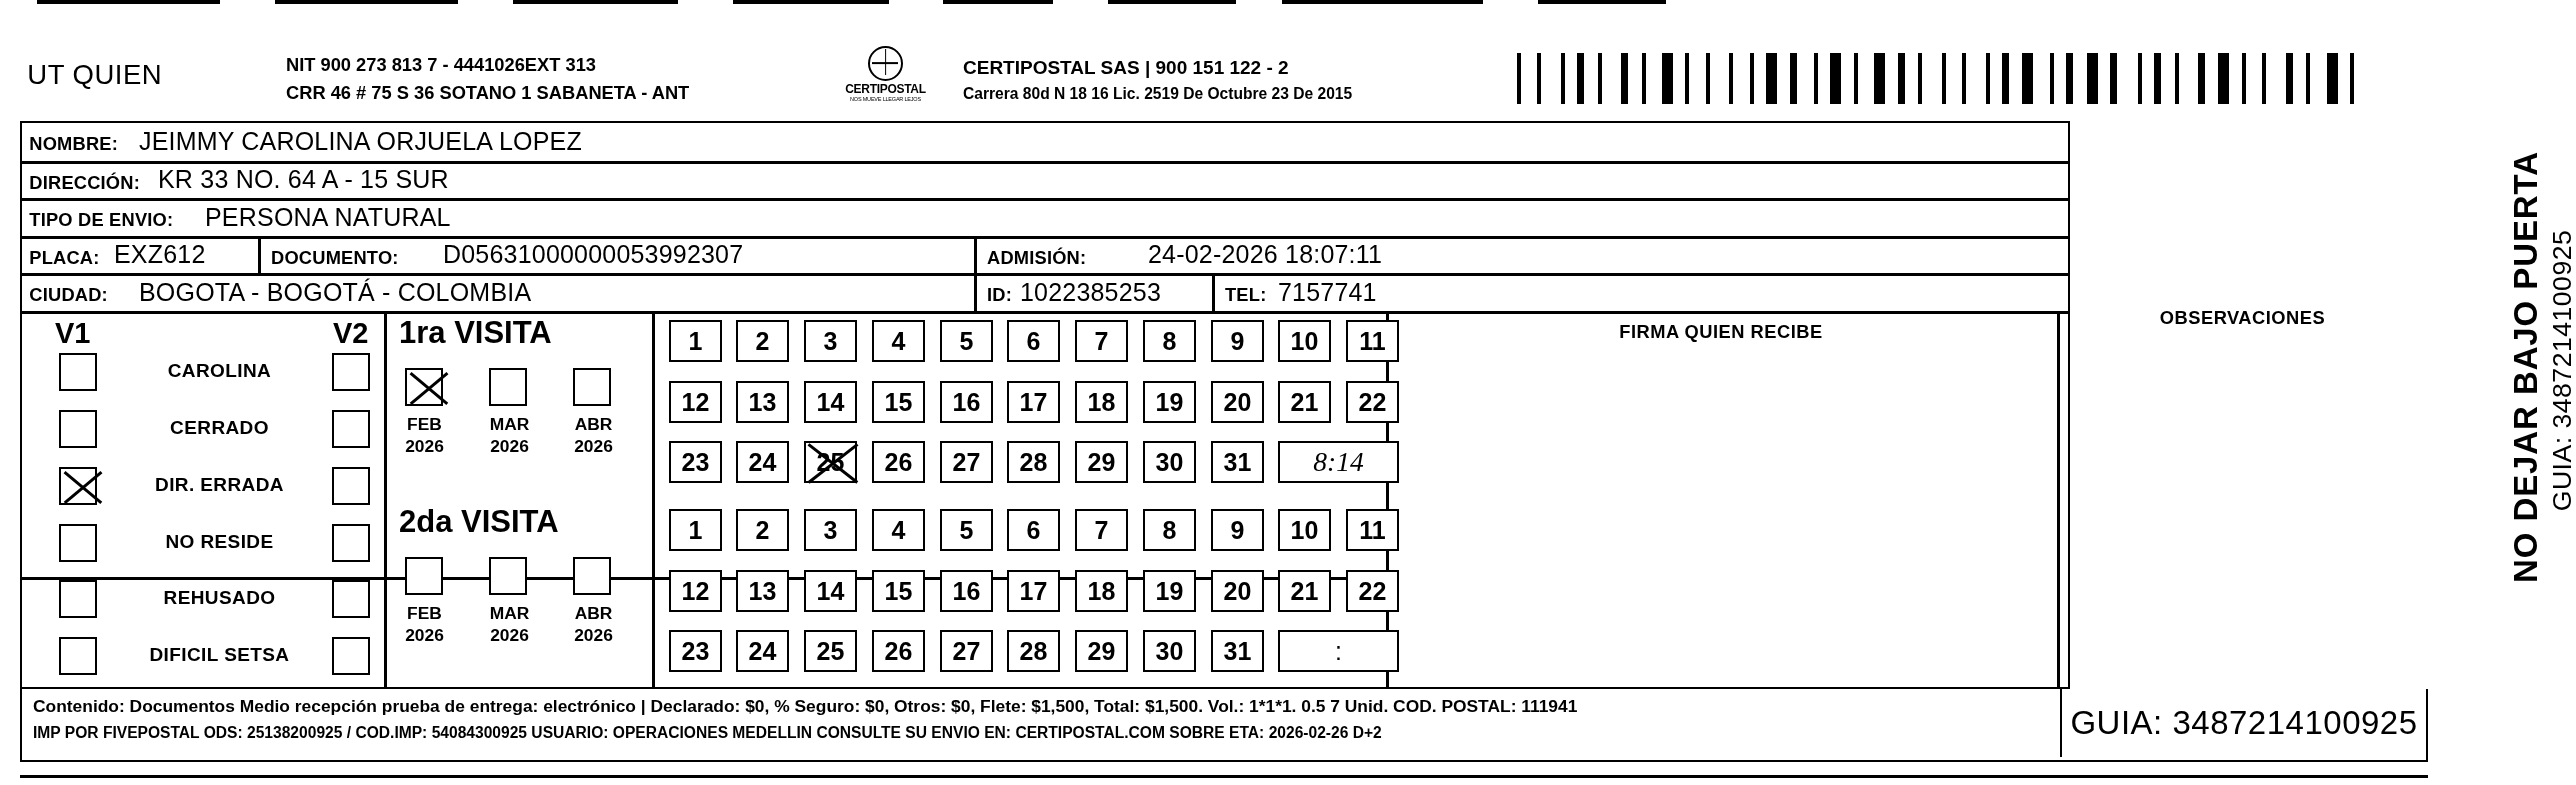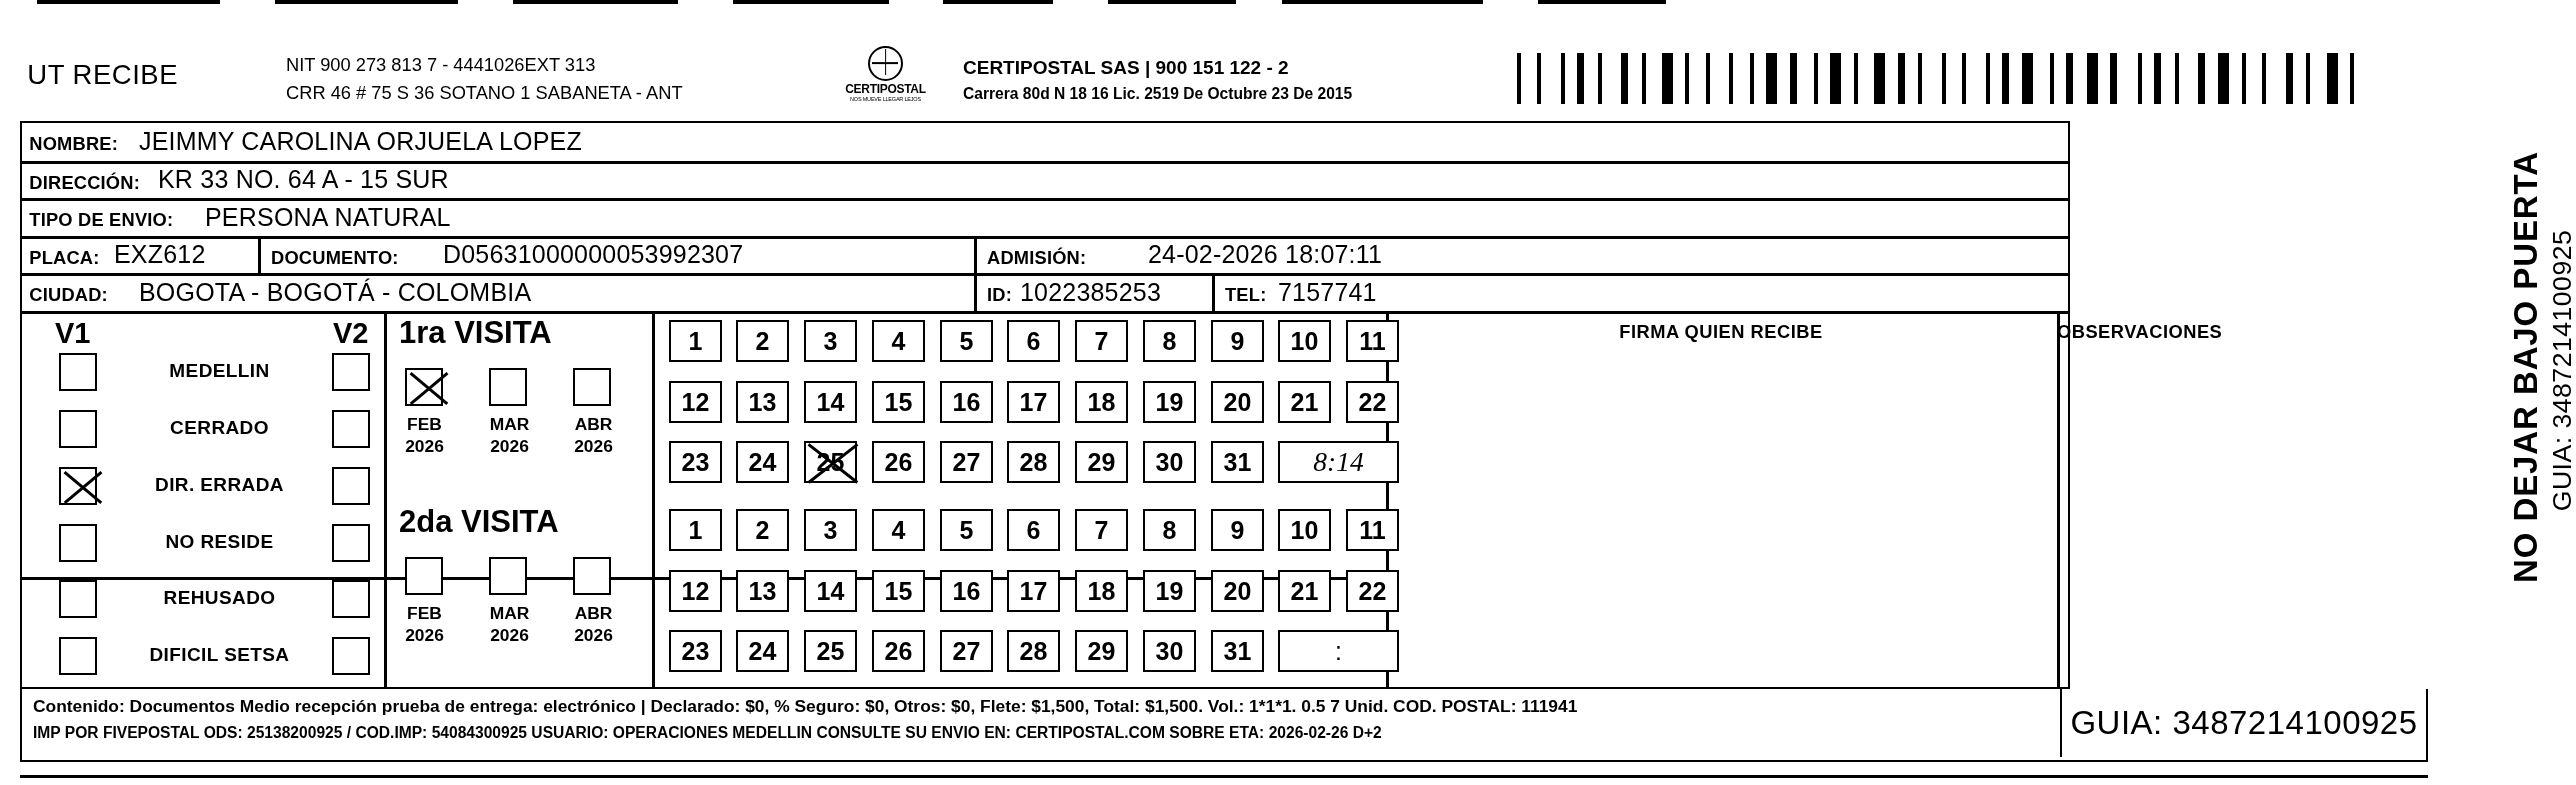--- a/index.html
+++ b/index.html
@@ -6,21 +6,21 @@
   body{width:2576px;height:786px;font-family:"Liberation Sans",sans-serif;color:#000;}
   .sheet{position:relative;width:2576px;height:786px;overflow:hidden;}
 
   
   .topstrip{position:absolute;left:0;top:0;width:2576px;height:20px;}
   .topstrip .seg{position:absolute;top:0;height:3.7px;background:#000;}
 
   
   .header{position:absolute;left:20px;top:42px;width:2509px;height:71px;}
   .hdr-company{position:absolute;left:7.3px;top:16.5px;font-size:27.5px;letter-spacing:0.5px;}
-  .hdr-nit{position:absolute;left:266px;top:9.2px;font-size:18.3px;font-weight:normal;line-height:1.5;}
+  .hdr-nit{position:absolute;left:266px;top:9.2px;font-size:18.3px;font-weight:bold;line-height:1.5;}
   .hdr-nit div{white-space:nowrap;}
   .hdr-logo{position:absolute;left:815px;top:3.7px;width:101px;text-align:center;}
   .hdr-logo .globe{width:31px;height:31px;border:2.7px solid #000;border-radius:50%;margin:0 auto;position:relative;}
   .hdr-logo .globe:before{content:"";position:absolute;left:50%;top:1.8px;width:1.8px;height:26px;background:#000;transform:translateX(-50%);}
   .hdr-logo .globe:after{content:"";position:absolute;top:50%;left:1.8px;height:1.8px;width:26px;background:#000;transform:translateY(-50%);}
   .hdr-logo .lname{font-size:12px;font-weight:bold;letter-spacing:-0.3px;margin-top:1.8px;}
   .hdr-logo .lsub{font-size:5.5px;letter-spacing:-0.2px;}
   .hdr-cert{position:absolute;left:943px;top:11px;font-size:19px;line-height:1.55;}
   .hdr-cert .c1{font-weight:bold;}
   .hdr-cert .c2{font-size:15.6px;font-weight:bold;}
@@ -76,21 +76,21 @@
     <div class="seg" style="left:275px;width:183px;"></div>
     <div class="seg" style="left:513px;width:165px;"></div>
     <div class="seg" style="left:733px;width:156px;"></div>
     <div class="seg" style="left:943px;width:110px;"></div>
     <div class="seg" style="left:1108px;width:128px;"></div>
     <div class="seg" style="left:1282px;width:201px;"></div>
     <div class="seg" style="left:1538px;width:128px;"></div>
   </div>
 
   <div class="header">
-    <div class="hdr-company">UT RECIBE</div>
+    <div class="hdr-company">UT QUIEN</div>
     <div class="hdr-nit">
       <div>NIT 900 273 813 7 - 4441026EXT 313</div>
       <div>CRR 46 # 75 S 36 SOTANO 1 SABANETA - ANT</div>
     </div>
     <div class="hdr-logo">
       <div class="globe"></div>
       <div class="lname">CERTIPOSTAL</div>
       <div class="lsub">NOS MUEVE LLEGAR LEJOS</div>
     </div>
     <div class="hdr-cert">
@@ -212,29 +212,29 @@
     <div class="cellpad" style="left:1256px;top:153px;height:33px;">
       <span class="val">7157741</span>
     </div>
 
     <div class="vline" style="left:362px;top:188px;height:377px;"></div>
     <div class="vline" style="left:630px;top:188px;height:377px;"></div>
     <div class="vline" style="left:1364px;top:188px;height:377px;"></div>
     <div class="vline" style="left:2035px;top:188px;height:377px;"></div>
 
     <div class="firma-title" style="left:1364px;top:198px;width:670px;text-align:center;">FIRMA QUIEN RECIBE</div>
-    <div class="firma-title" style="left:2035px;top:198px;width:371px;text-align:left;">OBSERVACIONES</div>
+    <div class="firma-title" style="left:2035px;top:184px;width:371px;text-align:center;">OBSERVACIONES</div>
 
     <div style="position:absolute;left:0;top:188px;width:362px;height:377px;">
       <div style="position:absolute;left:33px;top:5.5px;font-size:29px;font-weight:bold;">V1</div>
       <div style="position:absolute;left:311px;top:5.5px;font-size:29px;font-weight:bold;">V2</div>
       <div id="status-rows">
           <div style="position: absolute; left: 0px; top: 40px; width: 362px; height: 44px;">
             <div class="cb" style="position: absolute; left: 37px; top: 1.8px;"></div>
-            <div style="position: absolute; left: 92px; top: 9.2px; width: 211px; text-align: center; font-size: 19px; font-weight: bold; letter-spacing: 0.4px;">MEDELLIN</div>
+            <div style="position: absolute; left: 92px; top: 9.2px; width: 211px; text-align: center; font-size: 19px; font-weight: bold; letter-spacing: 0.4px;">CAROLINA</div>
             <div class="cb" style="position: absolute; left: 310px; top: 1.8px;"></div>
           </div>
           <div style="position: absolute; left: 0px; top: 97px; width: 362px; height: 44px;">
             <div class="cb" style="position: absolute; left: 37px; top: 1.8px;"></div>
             <div style="position: absolute; left: 92px; top: 9.2px; width: 211px; text-align: center; font-size: 19px; font-weight: bold; letter-spacing: 0.4px;">CERRADO</div>
             <div class="cb" style="position: absolute; left: 310px; top: 1.8px;"></div>
           </div>
           <div style="position: absolute; left: 0px; top: 154px; width: 362px; height: 44px;">
             <div class="cb x" style="position: absolute; left: 37px; top: 1.8px;"></div>
             <div style="position: absolute; left: 92px; top: 9.2px; width: 211px; text-align: center; font-size: 19px; font-weight: bold; letter-spacing: 0.4px;">DIR. ERRADA</div>

